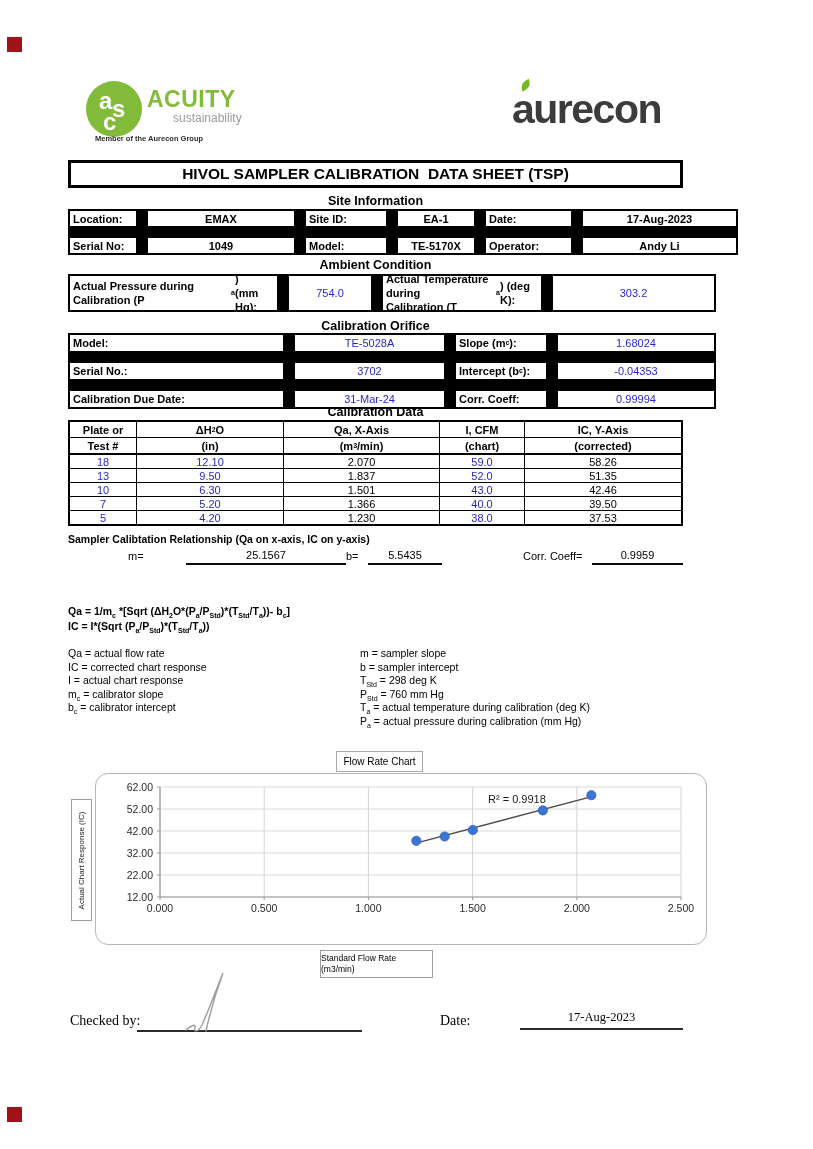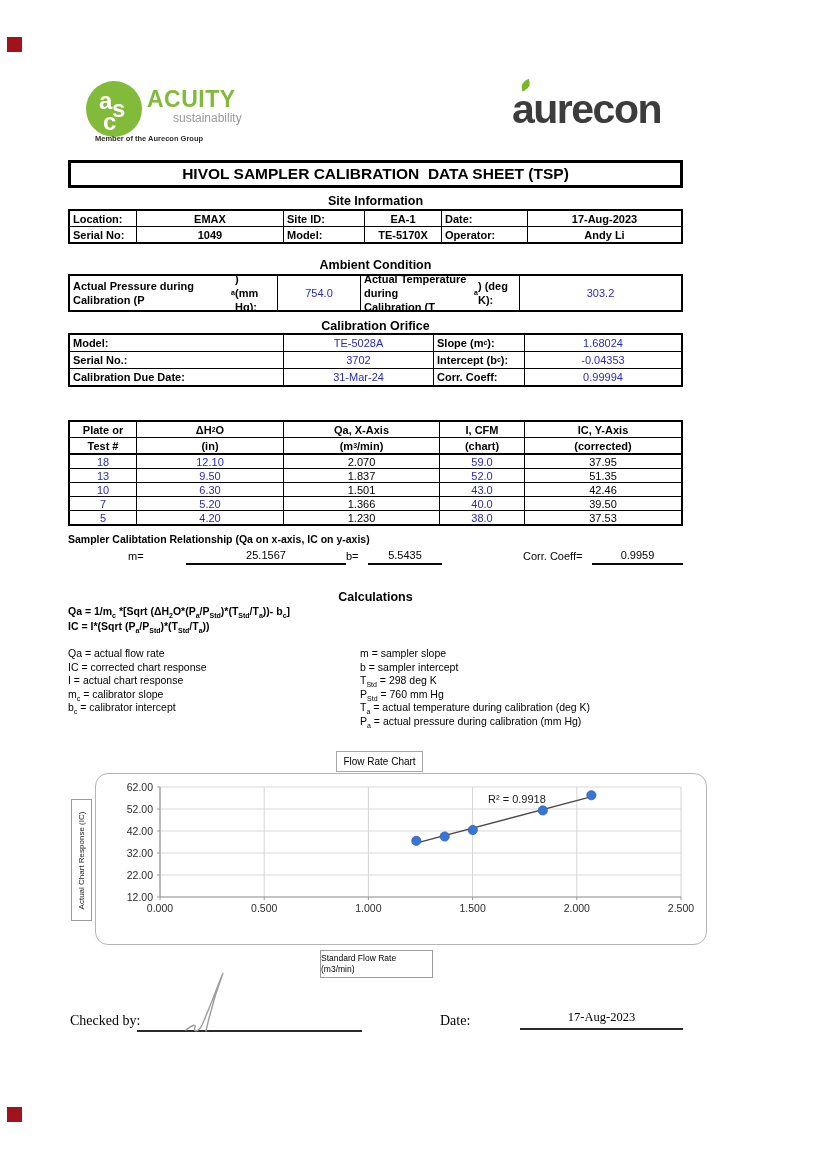--- a/index.html
+++ b/index.html
@@ -21,21 +21,21 @@
   #aurecon-word{position:absolute;left:0px;top:4px;font-size:41px;font-weight:bold;color:#3c3c3c;letter-spacing:-1.5px;}
   #aurecon-leaf{position:absolute;left:7px;top:-4px;}
 
   
   #title-box{left:68px;top:160px;width:615px;height:28px;border:3px solid #000;box-sizing:border-box;
              display:flex;align-items:center;justify-content:center;font-size:15.5px;font-weight:bold;white-space:pre;}
 
   .sec-h{position:absolute;left:68px;width:615px;text-align:center;font-weight:bold;font-size:12.5px;}
 
   
-  .tbl{position:absolute;left:68px;display:grid;gap:1px;background:#000;border:2px solid #000;box-sizing:content-box;}
+  .tbl{position:absolute;left:68px;display:grid;gap:12px;background:#000;border:2px solid #000;box-sizing:content-box;}
   .tbl>div{background:#fff;display:flex;align-items:center;font-size:11px;overflow:hidden;}
   .lbl{font-weight:bold;justify-content:flex-start;padding-left:3px;box-sizing:border-box;}
   .val{justify-content:center;font-weight:bold;}
   .blue{color:#2828c8;font-weight:normal;}
   #site-tbl{top:209px;grid-template-columns:66px 146px 80px 76px 85px 153px;grid-auto-rows:15px;}
   #amb-tbl{top:274px;grid-template-columns:207px 82px 158px 161px;grid-auto-rows:34px;}
   #amb-tbl .lbl{line-height:1.3;padding:2px 3px;}
   #ori-tbl{top:333px;grid-template-columns:213px 149px 90px 156px;grid-auto-rows:16px;}
 
   
@@ -138,39 +138,40 @@
     <div class="lbl">Serial No.:</div>
     <div class="val blue">3702</div>
     <div class="lbl">Intercept (b<sub>c</sub>):</div>
     <div class="val blue">-0.04353</div>
     <div class="lbl">Calibration Due Date:</div>
     <div class="val blue">31-Mar-24</div>
     <div class="lbl">Corr. Coeff:</div>
     <div class="val blue">0.99994</div>
   </div>
 
+  <div class="sec-h" style="top:405px;">Calibration Data</div>
   <div id="cd-wrap">
     <div class="cd-grid" id="cd-head">
       <div>Plate or</div>
       <div>ΔH<sub>2</sub>O</div>
       <div>Qa, X-Axis</div>
       <div>I, CFM</div>
       <div>IC, Y-Axis</div>
       <div>Test #</div>
       <div>(in)</div>
       <div>(m<sup>3</sup>/min)</div>
       <div>(chart)</div>
       <div>(corrected)</div>
     </div>
     <div class="cd-grid" id="cd-body">
       <div class="blue">18</div>
       <div class="blue">12.10</div>
       <div>2.070</div>
       <div class="blue">59.0</div>
-      <div>37.95</div>
+      <div>58.26</div>
       <div class="blue">13</div>
       <div class="blue">9.50</div>
       <div>1.837</div>
       <div class="blue">52.0</div>
       <div>51.35</div>
       <div class="blue">10</div>
       <div class="blue">6.30</div>
       <div>1.501</div>
       <div class="blue">43.0</div>
       <div>42.46</div>
@@ -188,21 +189,20 @@
   </div>
 
   <div class="abs" id="samp-h">Sampler Calibtation Relationship (Qa on x-axis, IC on y-axis)</div>
   <div class="mini-lbl" style="left:128px;">m=</div>
   <div class="uline" style="left:186px;width:160px;">25.1567</div>
   <div class="mini-lbl" style="left:346px;">b=</div>
   <div class="uline" style="left:368px;width:74px;">5.5435</div>
   <div class="mini-lbl" style="left:523px;">Corr. Coeff=</div>
   <div class="uline" style="left:592px;width:91px;">0.9959</div>
 
-  <div class="sec-h" style="top:590px;">Calculations</div>
   <div class="formula" style="top:605px;">Qa = 1/m<sub>c</sub> *[Sqrt (ΔH<sub>2</sub>O*(P<sub>a</sub>/P<sub>Std</sub>)*(T<sub>Std</sub>/T<sub>a</sub>))- b<sub>c</sub>]</div>
   <div class="formula" style="top:620px;">IC = I*(Sqrt (P<sub>a</sub>/P<sub>Std</sub>)*(T<sub>Std</sub>/T<sub>a</sub>))</div>
   <div class="def-col" style="left:68px;">
     <div>Qa = actual flow rate</div>
     <div>IC = corrected chart response</div>
     <div>I = actual chart response</div>
     <div>m<sub>c</sub>  = calibrator slope</div>
     <div>b<sub>c</sub>  = calibrator intercept</div>
   </div>
   <div class="def-col" style="left:360px;">

